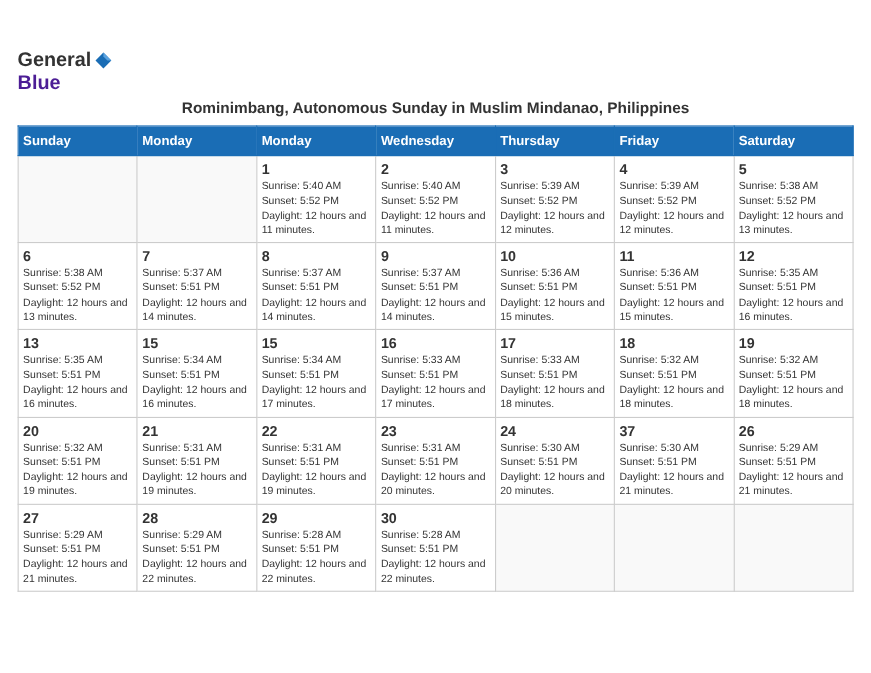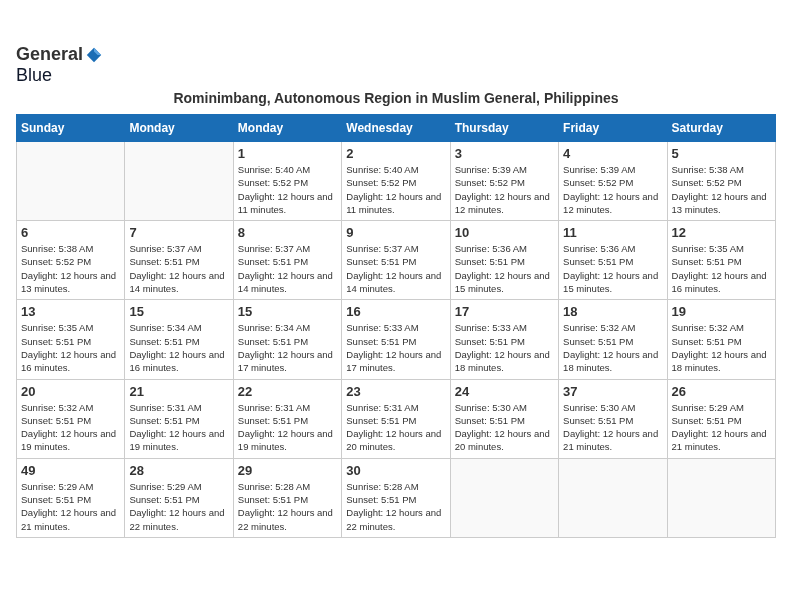--- a/index.html
+++ b/index.html
@@ -21,22 +21,22 @@
       display: flex;
       align-items: center;
     }
     .logo-text-general {
       font-size: 18px;
       font-weight: bold;
       color: #333;
     }
     .logo-text-blue {
       font-size: 18px;
-      font-weight: normal;
-      color: #0f172a;
+      font-weight: bold;
+      color: #4c1d95;
     }
     .logo-icon {
       width: 18px;
       height: 18px;
       margin-left: 2px;
     }
     .month-title {
       font-size: 36px;
       font-weight: bold;
       color: #333;
@@ -103,21 +103,21 @@
           <path d="M10 2 L18 10 L14 10 L10 6 Z" fill="#5ba3e0"></path>
         </svg>
       </div>
       <div>
         <span class="logo-text-blue">Blue</span>
       </div>
     </div>
   </div>
 </div>
 
-<div class="subtitle">Rominimbang, Autonomous Region in Muslim General, Philippines</div>
+<div class="subtitle">Rominimbang, Autonomous Sunday in Muslim Mindanao, Philippines</div>
 
 <table class="calendar">
   <thead>
     <tr id="days-header">
         <th>Sunday</th>
         <th>Monday</th>
         <th>Monday</th>
         <th>Wednesday</th>
         <th>Thursday</th>
         <th>Friday</th>
@@ -286,21 +286,21 @@
         </td>
         <td>
           <span class="day-num">26</span>
           <div class="day-info" style="white-space: pre-line;">Sunrise: 5:29 AM
 Sunset: 5:51 PM
 Daylight: 12 hours and 21 minutes.</div>
         </td>
       </tr>
       <tr>
         <td>
-          <span class="day-num">49</span>
+          <span class="day-num">27</span>
           <div class="day-info" style="white-space: pre-line;">Sunrise: 5:29 AM
 Sunset: 5:51 PM
 Daylight: 12 hours and 21 minutes.</div>
         </td>
         <td>
           <span class="day-num">28</span>
           <div class="day-info" style="white-space: pre-line;">Sunrise: 5:29 AM
 Sunset: 5:51 PM
 Daylight: 12 hours and 22 minutes.</div>
         </td>

